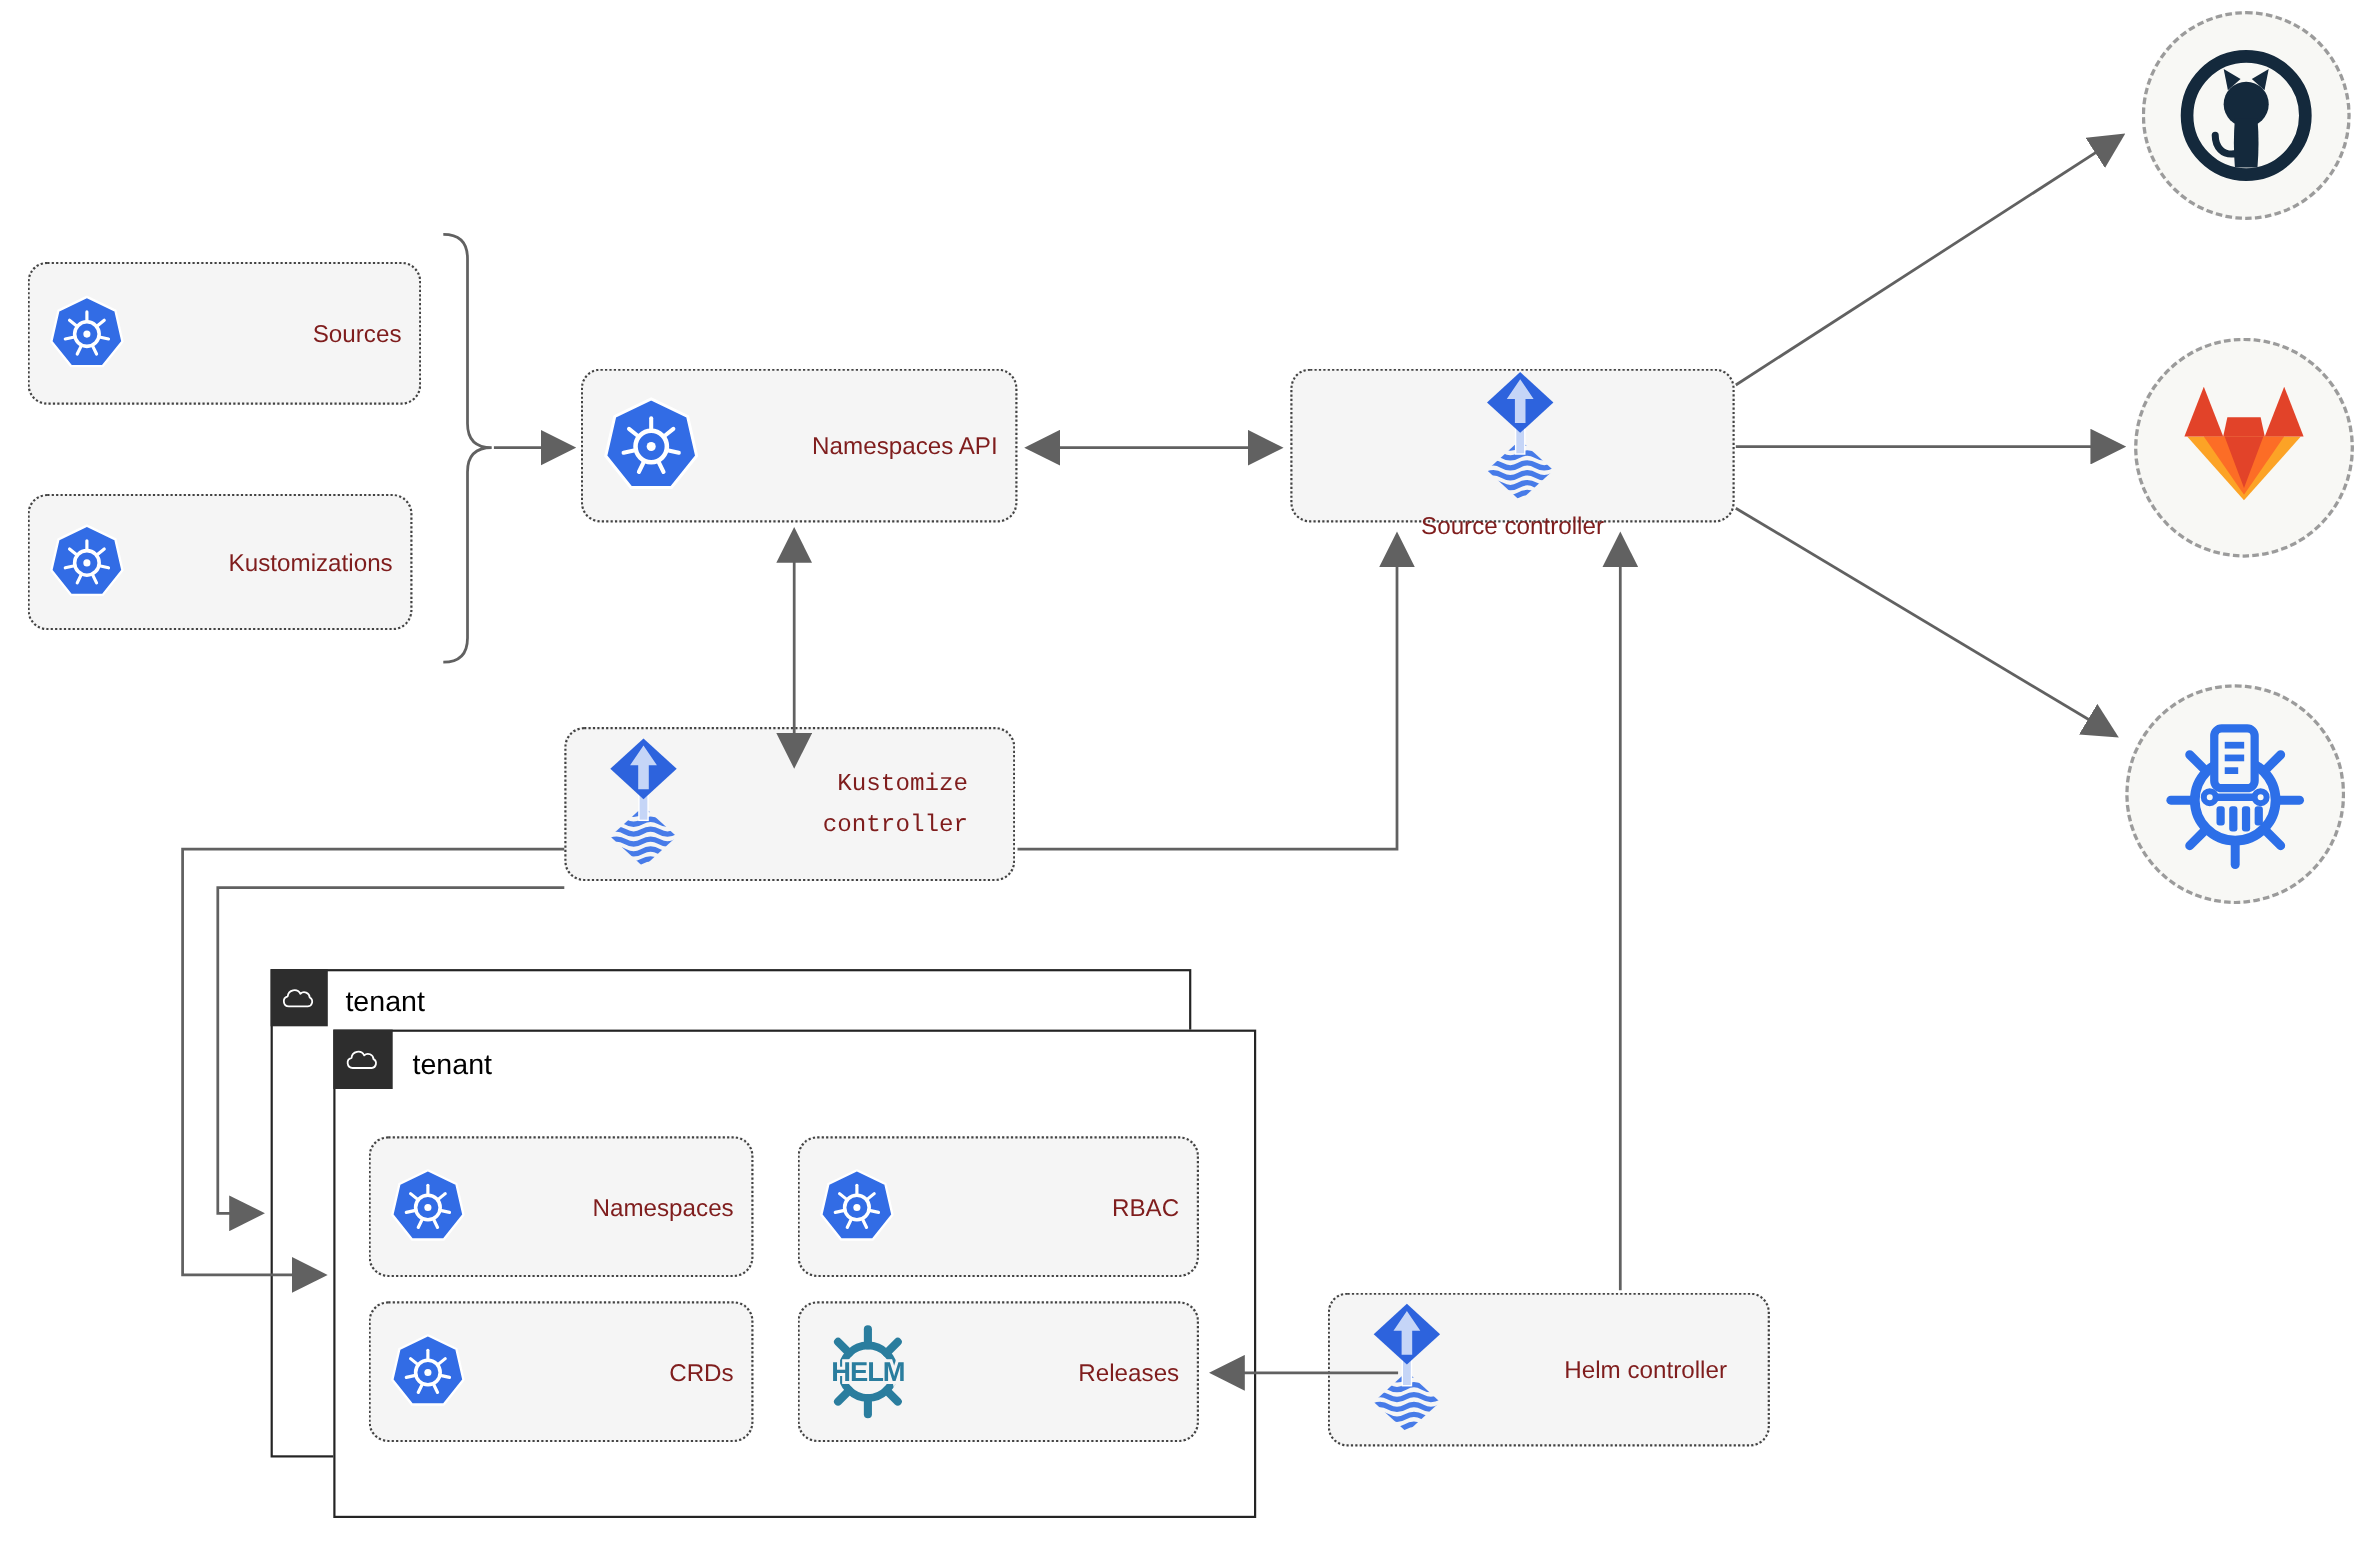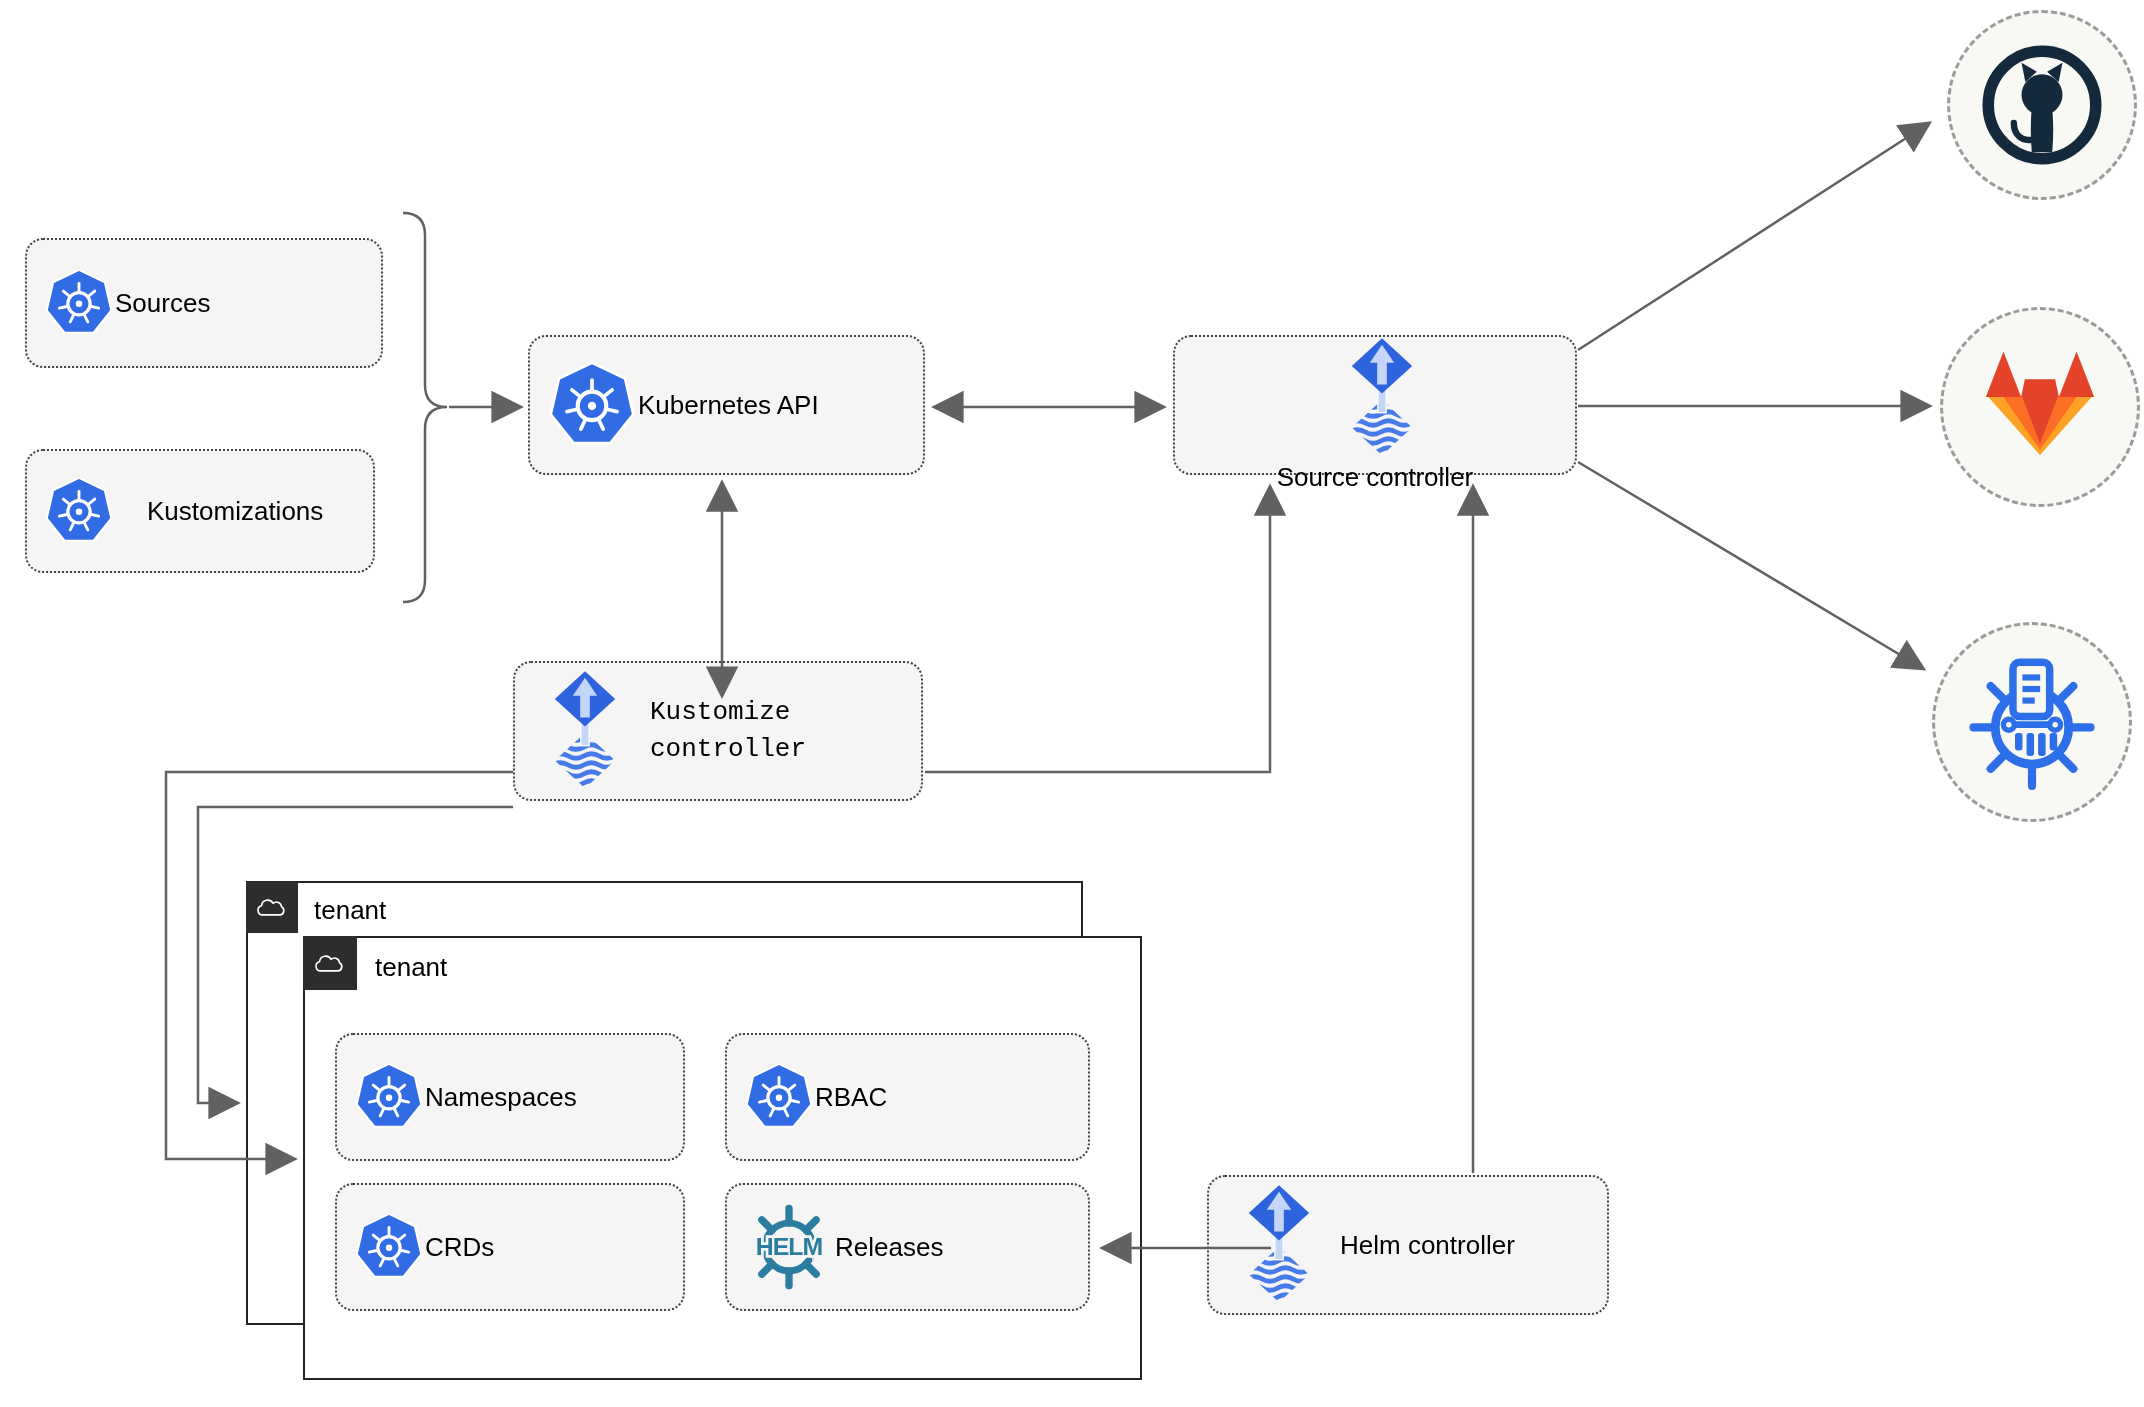--- a/index.html
+++ b/index.html
@@ -6,21 +6,21 @@
   #canvas{
     position:relative;width:2144px;height:1407px;background:#ffffff;overflow:hidden;
     font-family:"Liberation Sans","DejaVu Sans",sans-serif;color:#111;
   }
   .node{
     position:absolute;display:flex;align-items:center;box-sizing:border-box;
     background:#f5f5f5;border:2px dotted #424242;border-radius:18px;
     padding:0 16px;z-index:3;
   }
   .node .label{
-    flex:1;text-align:left;font-size:26px;line-height:37px;color:#000000;
+    flex:1;text-align:right;font-size:22px;line-height:37px;color:#7f1d1d;
   }
   .node .label.two-line{max-width:230px;margin:0 auto;}
   .icon-k8s{width:72px;height:72px;flex:0 0 auto;}
   .icon-k8s.big{width:92px;height:92px;}
   .icon-flux{width:80px;height:122px;flex:0 0 auto;margin-left:14px;}
   .icon-helm{width:92px;height:92px;flex:0 0 auto;}
   .tenant{position:absolute;background:#ffffff;border:2px solid #242424;box-sizing:border-box;}
   .tenant-tab{
     position:absolute;top:-2px;left:-2px;width:52px;height:52px;background:#2d2d2d;
     display:flex;align-items:center;justify-content:center;
@@ -167,21 +167,21 @@
     <svg class="icon-k8s">
         <use href="#sym-k8s"></use>
       </svg>
     <div class="label">Kustomizations</div>
   </div>
 
   <div class="node" style="left:528px;top:335px;width:397px;height:140px;">
     <svg class="icon-k8s big">
         <use href="#sym-k8s"></use>
       </svg>
-    <div class="label">Kubernetes API</div>
+    <div class="label">Namespaces API</div>
   </div>
 
   <div class="node" style="left:1173px;top:335px;width:404px;height:140px;flex-direction:column;">
     <svg class="icon-flux" viewBox="0 0 100 190">
         <use href="#sym-flux"></use>
       </svg>
     <div class="label two-line">Source controller</div>
   </div>
 
   <div class="node" style="left:513px;top:661px;width:410px;height:140px;font-family:Liberation Mono, monospace;">

